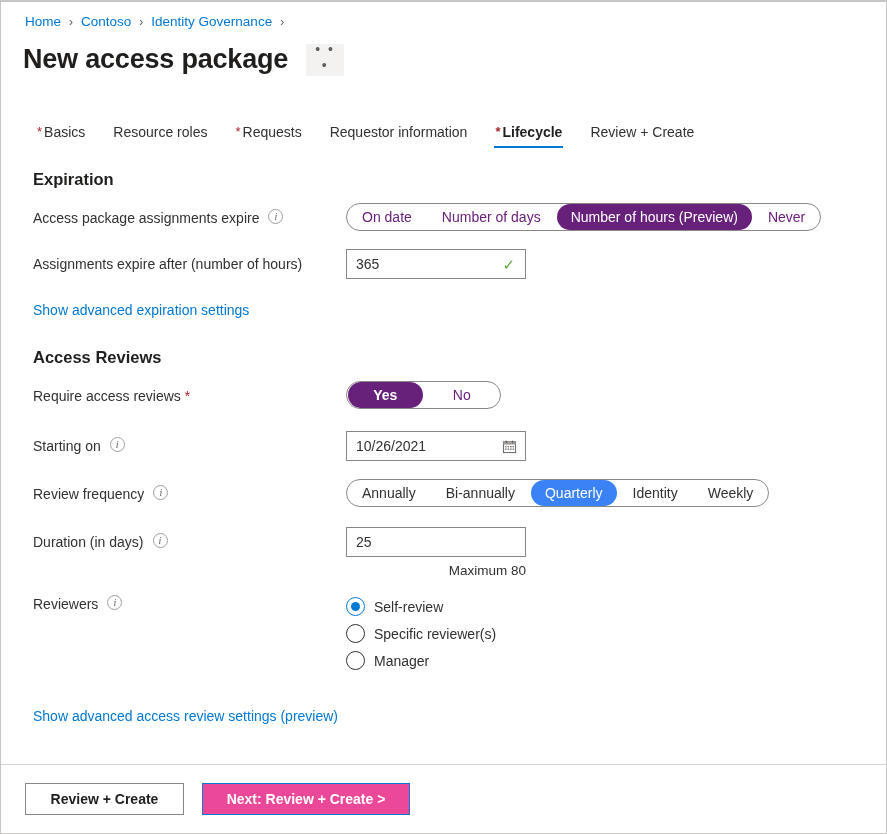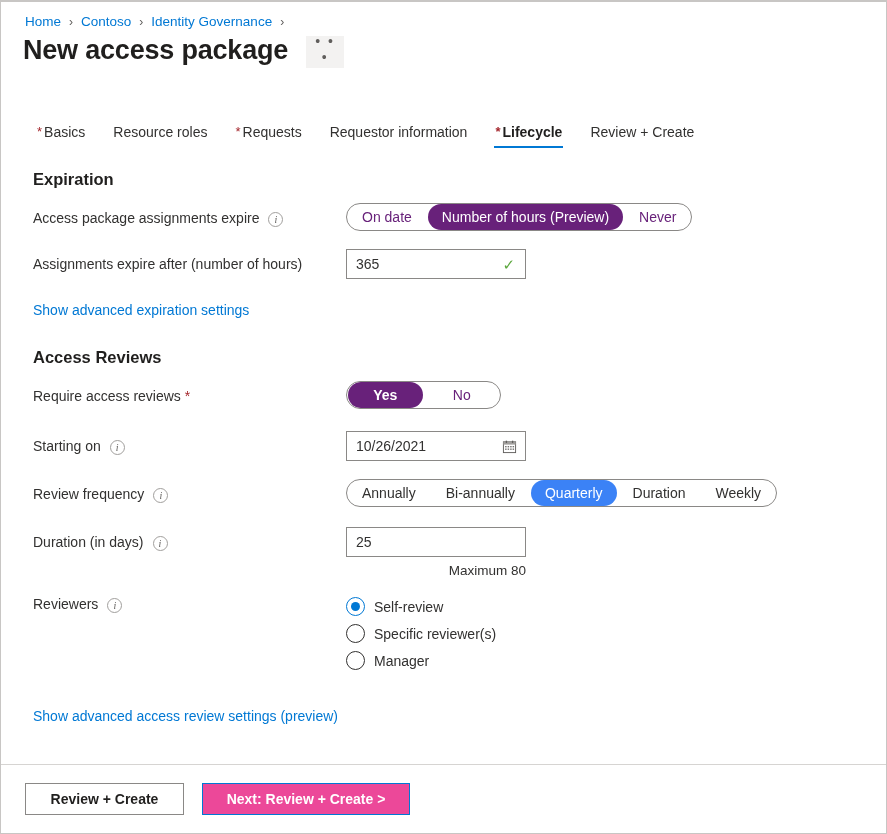--- a/index.html
+++ b/index.html
@@ -39,20 +39,21 @@
   .crumb-sep {
     color: #605e5c;
     margin: 0 8px;
     font-size: 12px;
     display: inline-block;
   }
 
   
   .title-row {
     display: flex;
+    align-items: center;
     padding: 4px 17px 0 22px;
     height: 52px;
   }
   .page-title {
     font-size: 27px;
     font-weight: 600;
     color: #201f1e;
     letter-spacing: -0.2px;
     line-height: 1.1;
   }
@@ -125,21 +126,21 @@
     min-height: 34px;
     margin-bottom: 12px;
   }
   .field-label {
     width: 313px;
     flex: 0 0 313px;
     font-size: 14px;
     color: #323130;
     padding-top: 6px;
     display: flex;
-    align-items: flex-end;
+    align-items: flex-start;
     line-height: 1.3;
   }
   .field-label .req-star {
     color: #a4262c;
     margin-left: 4px;
     font-size: 14px;
   }
   .field-control { flex: 1; }
 
   .info-icon {
@@ -346,20 +347,21 @@
 
     
     <div class="field-row">
       <div class="field-label">
         <span>Access package assignments expire</span>
         <span class="info-icon">i</span>
       </div>
       <div class="field-control">
         <div class="pill-group purple">
           <span class="pill">On date</span>
+          <span class="pill">Number of days</span>
           <span class="pill selected">Number of hours (Preview)</span>
           <span class="pill">Never</span>
         </div>
       </div>
     </div>
 
     
     <div class="field-row" style="margin-bottom:4px;">
       <div class="field-label">
         <span>Assignments expire after (number of hours)</span>
@@ -423,21 +425,21 @@
     <div class="field-row" style="margin-top:14px;">
       <div class="field-label">
         <span>Review frequency</span>
         <span class="info-icon">i</span>
       </div>
       <div class="field-control">
         <div class="pill-group dark">
           <span class="pill">Annually</span>
           <span class="pill">Bi-annually</span>
           <span class="pill selected">Quarterly</span>
-          <span class="pill">Duration</span>
+          <span class="pill">Identity</span>
           <span class="pill">Weekly</span>
         </div>
       </div>
     </div>
 
     
     <div class="field-row" style="margin-top:14px;">
       <div class="field-label">
         <span>Duration (in days)</span>
         <span class="info-icon">i</span>

